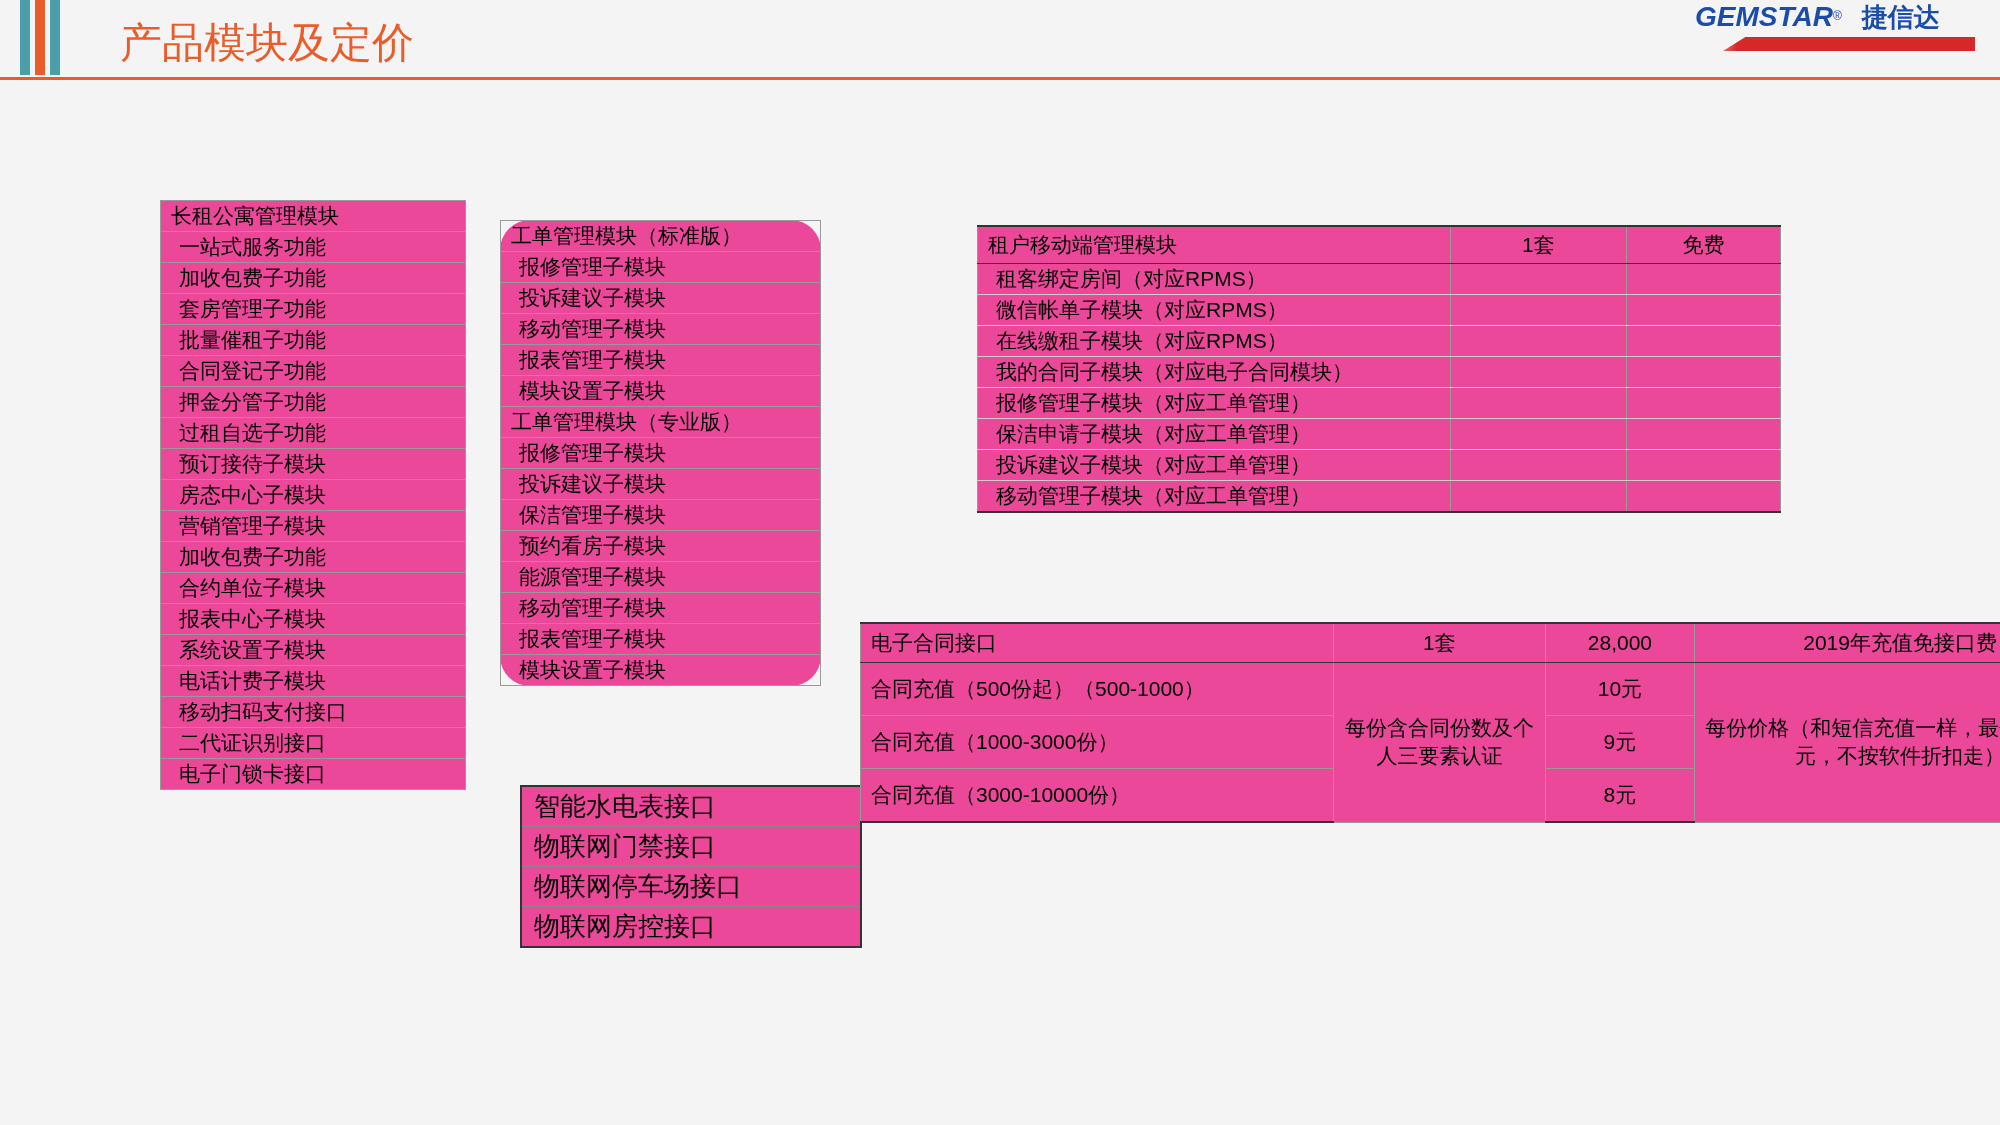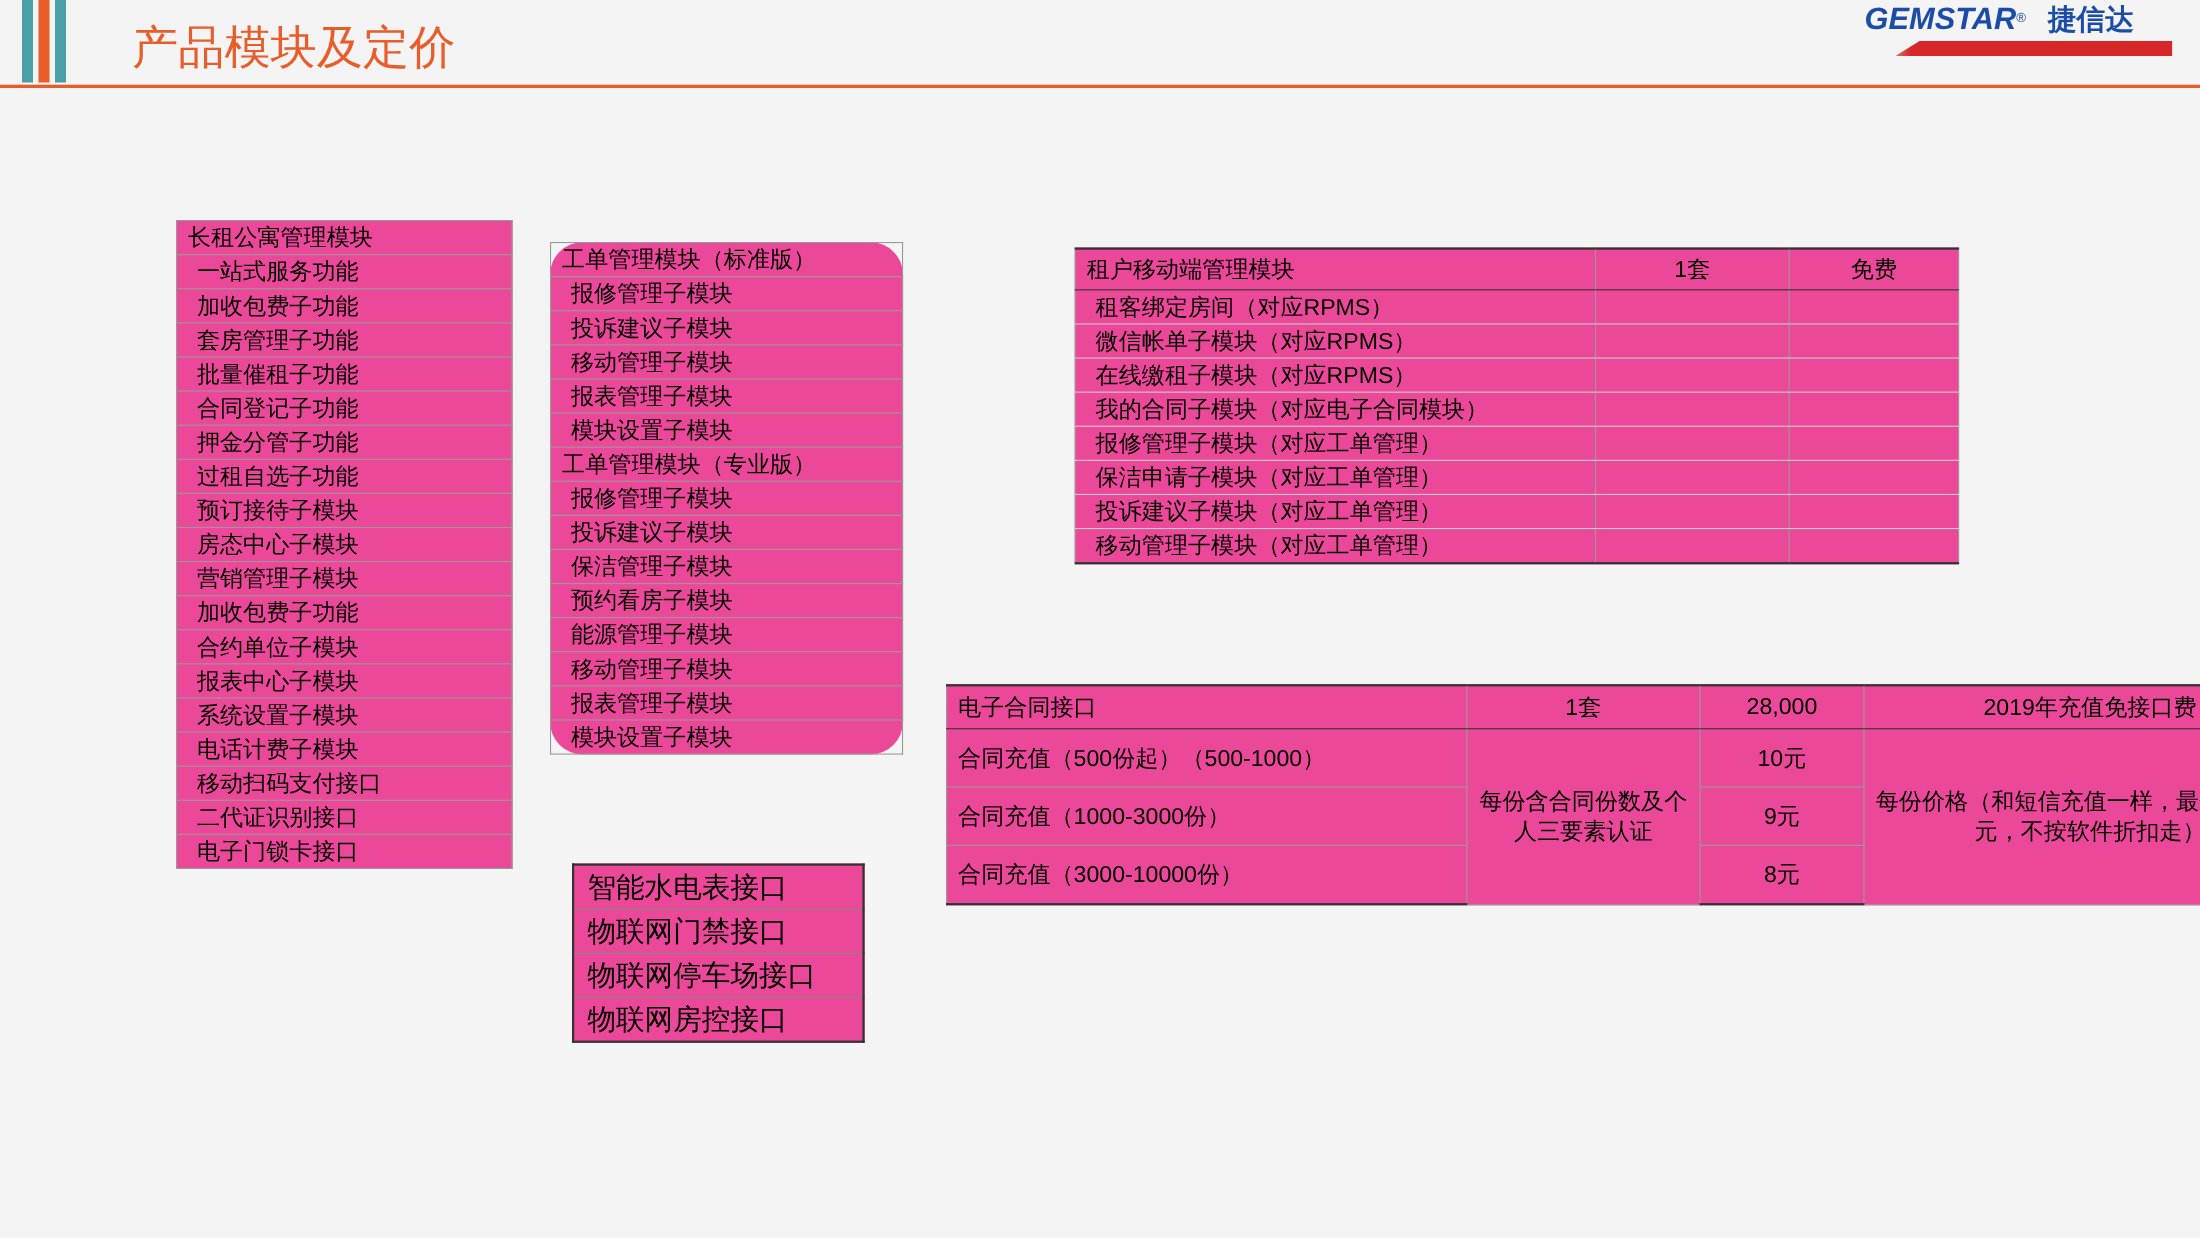--- a/index.html
+++ b/index.html
@@ -86,21 +86,21 @@
     .tbl-a { position: absolute; left: 160px; top: 200px; width: 305px; }
     .tbl-a td { min-width: 305px; }
 
     .tbl-b { position: absolute; left: 500px; top: 220px; width: 320px; border-radius: 30px; }
     .tbl-b td { min-width: 320px; }
 
     .tbl-c {
       position: absolute;
       left: 520px;
       top: 785px;
-      width: 266px;
+      width: 342px;
       font-size: 26px;
       border: 2px solid #333;
     }
     .tbl-c td { border: 1px solid #888; padding: 2px 12px; }
 
     .tbl-d { position: absolute; left: 977px; top: 225px; width: 804px; }
     .tbl-d th { border-top: 2px solid #333; border-bottom: 1px solid #333; padding: 4px 10px;}
     .tbl-d .col1 { width: 415px; }
     .tbl-d .col2 { width: 155px; text-align: center; }
     .tbl-d .col3 { width: 135px; text-align: center; }

